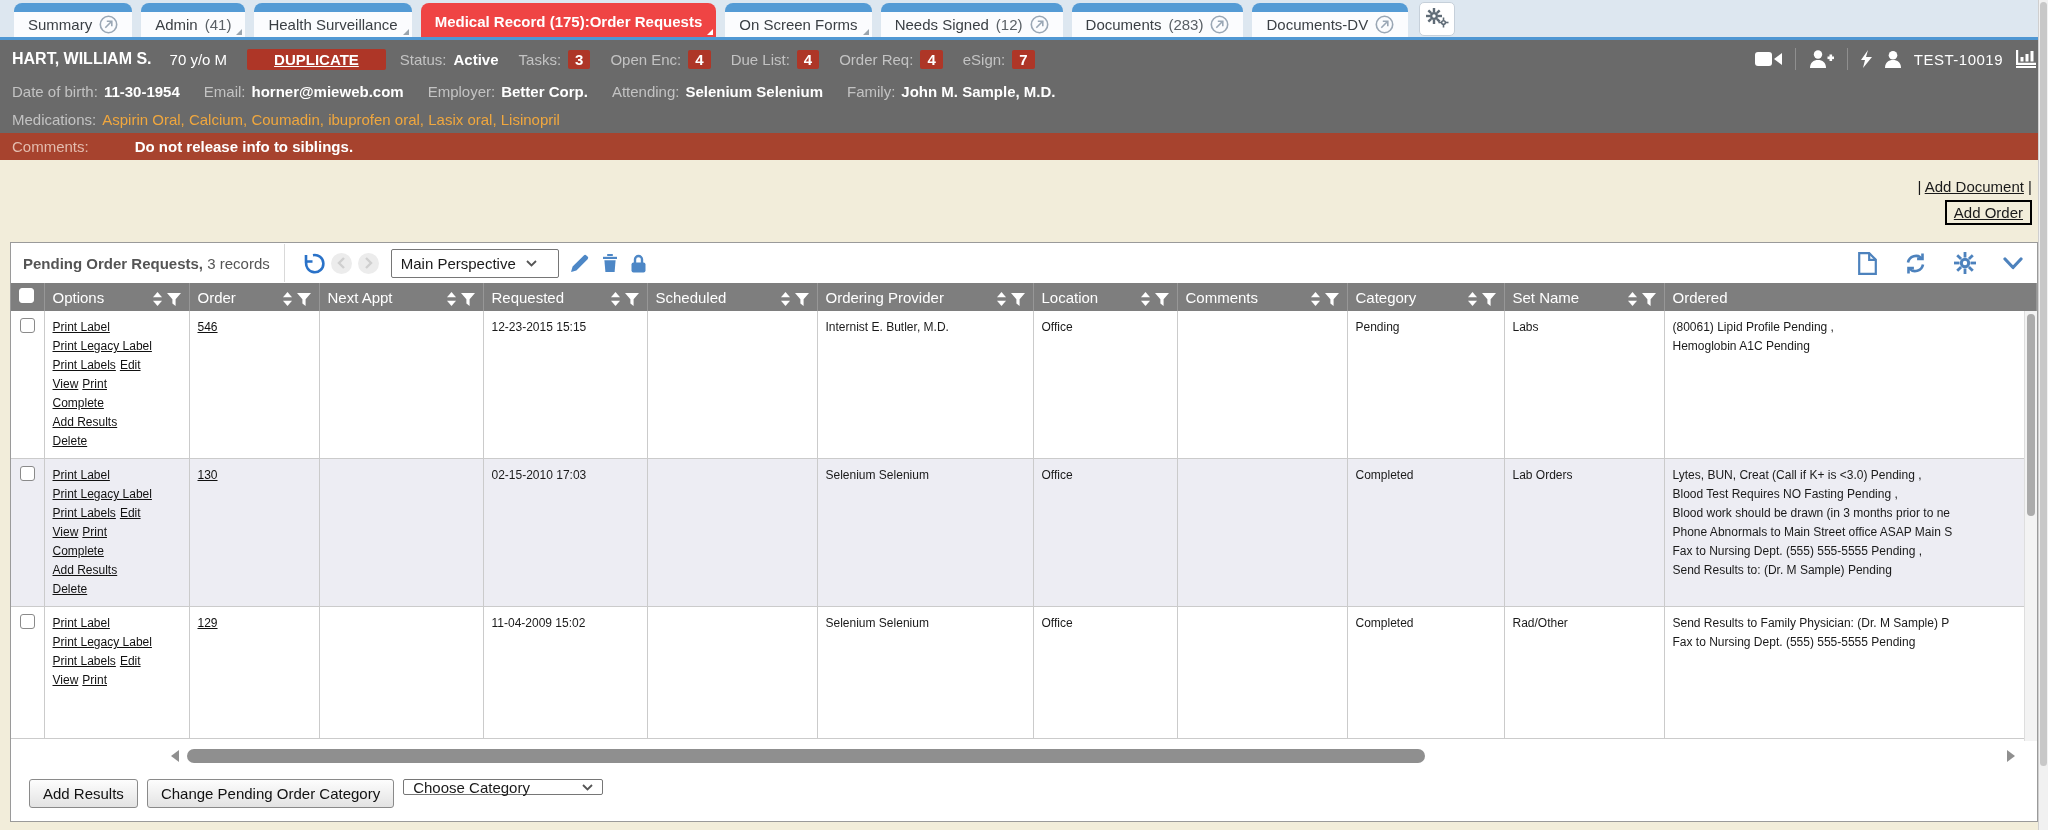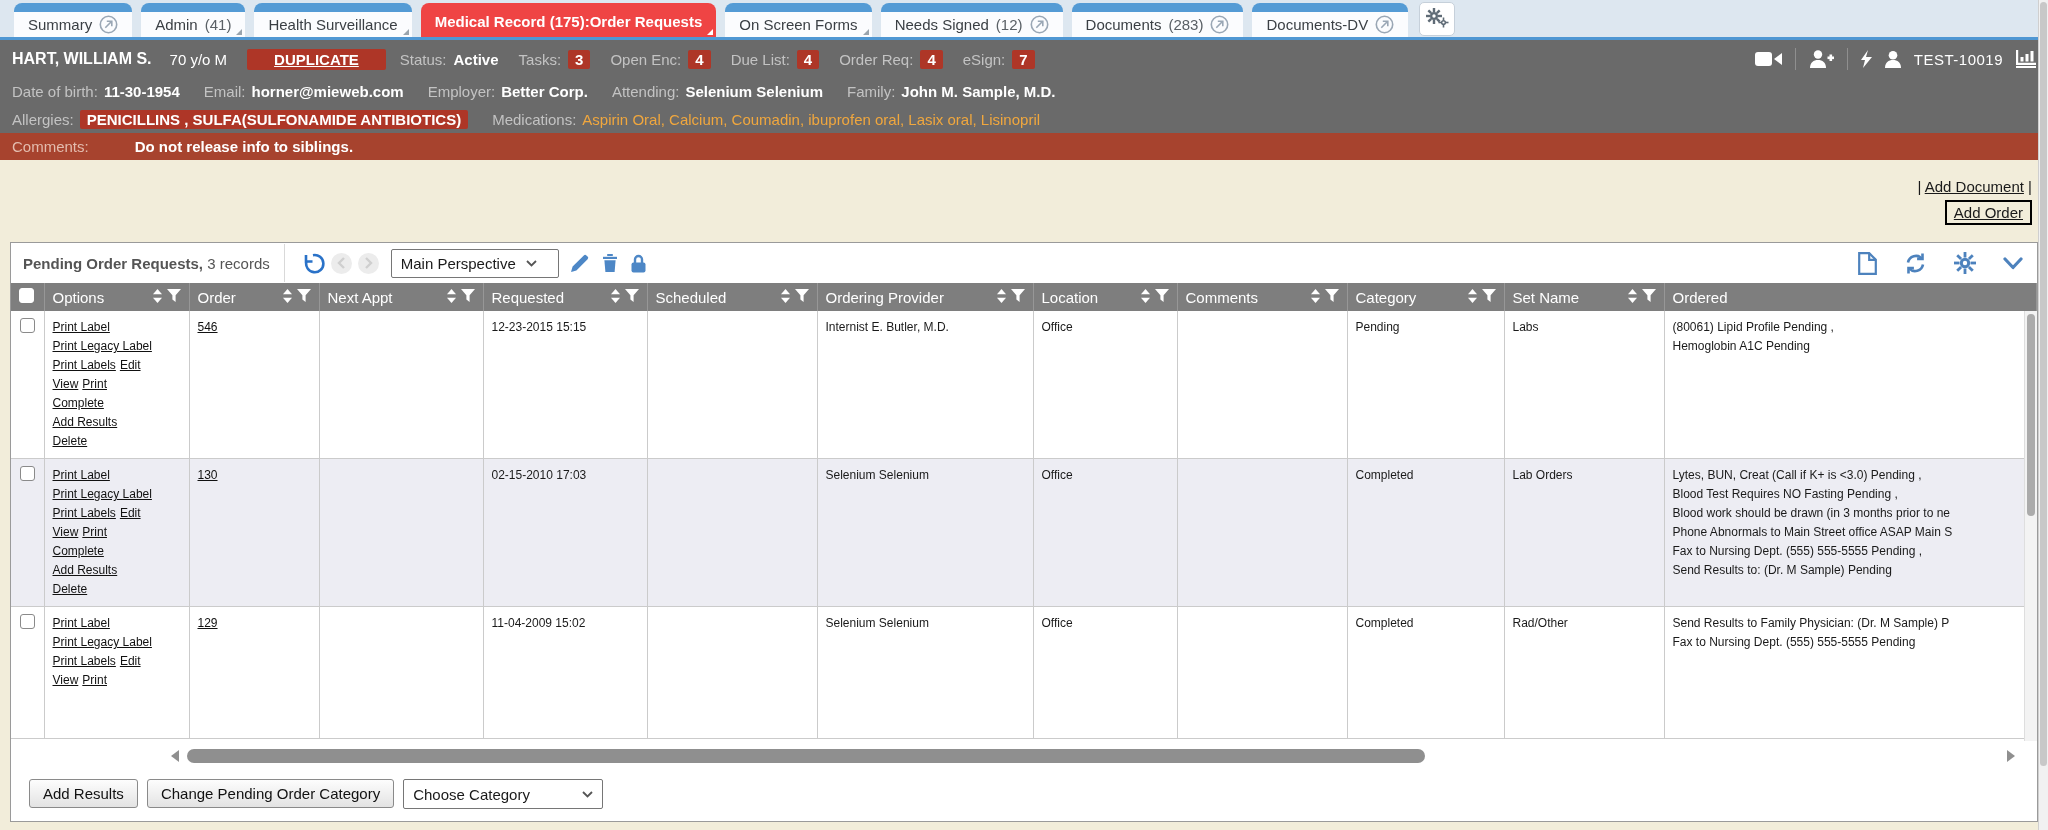--- a/index.html
+++ b/index.html
@@ -181,21 +181,21 @@
   table.grid th {
     background: #7e7e7e;
     color: #fff;
     font-weight: normal;
     font-size: 15px;
     text-align: left;
     padding: 4px 8px;
     border-right: 1px solid #979797;
     height: 28px;
   }
-  .th-flex { display: flex; align-items: flex-start; }
+  .th-flex { display: flex; align-items: flex-end; }
   .th-flex .hl { flex: 1 1 auto; overflow: hidden; white-space: nowrap; }
   .th-ic { display: inline-flex; align-items: center; margin-left: 5px; cursor: pointer; flex: none; }
   table.grid td {
     border-right: 1px solid #cbcbcb;
     border-bottom: 1px solid #cbcbcb;
     vertical-align: top;
     padding: 7px 8px;
     font-size: 12px;
     line-height: 19px;
     overflow: hidden;
@@ -274,21 +274,21 @@
   .btn {
     font-family: "Liberation Sans", sans-serif;
     font-size: 15px;
     color: #111;
     background: linear-gradient(#fdfdfd, #e3e3e3);
     border: 1px solid #8a8a8a;
     border-radius: 3px;
     padding: 5px 13px;
     cursor: pointer;
   }
-  .footer-select { margin: 0; height: 30px; min-width: 200px; justify-content: space-between; }
+  .footer-select { margin: 0; height: 16px; min-width: 200px; justify-content: space-between; }
 
   
   .win-scrollbar {
     position: absolute;
     top: 0; right: 0;
     width: 10px; height: 830px;
     background: #f1f1f1;
     border-left: 1px solid #cfcfcf;
     z-index: 50;
   }
@@ -468,24 +468,20 @@
   <span class="ditem">
       <span class="glabel">Attending:</span>
       <span class="gvalue">Selenium Selenium</span>
     </span>
   <span class="ditem">
       <span class="glabel">Family:</span>
       <span class="gvalue">John M. Sample, M.D.</span>
     </span>
 </div>
 <div class="demobar r2">
-  <span class="ditem">
-    <span class="glabel">Allergies:</span>
-    <span class="badge">PENICILLINS , SULFA(SULFONAMIDE ANTIBIOTICS)</span>
-  </span>
   <span class="ditem">
     <span class="glabel">Medications:</span>
     <span class="meds">Aspirin Oral, Calcium, Coumadin, ibuprofen oral, Lasix oral, Lisinopril</span>
   </span>
 </div>
 
 <div class="commentsbar">
   <span class="glabel">Comments:</span>
   <span class="ctext">Do not release info to siblings.</span>
 </div>

